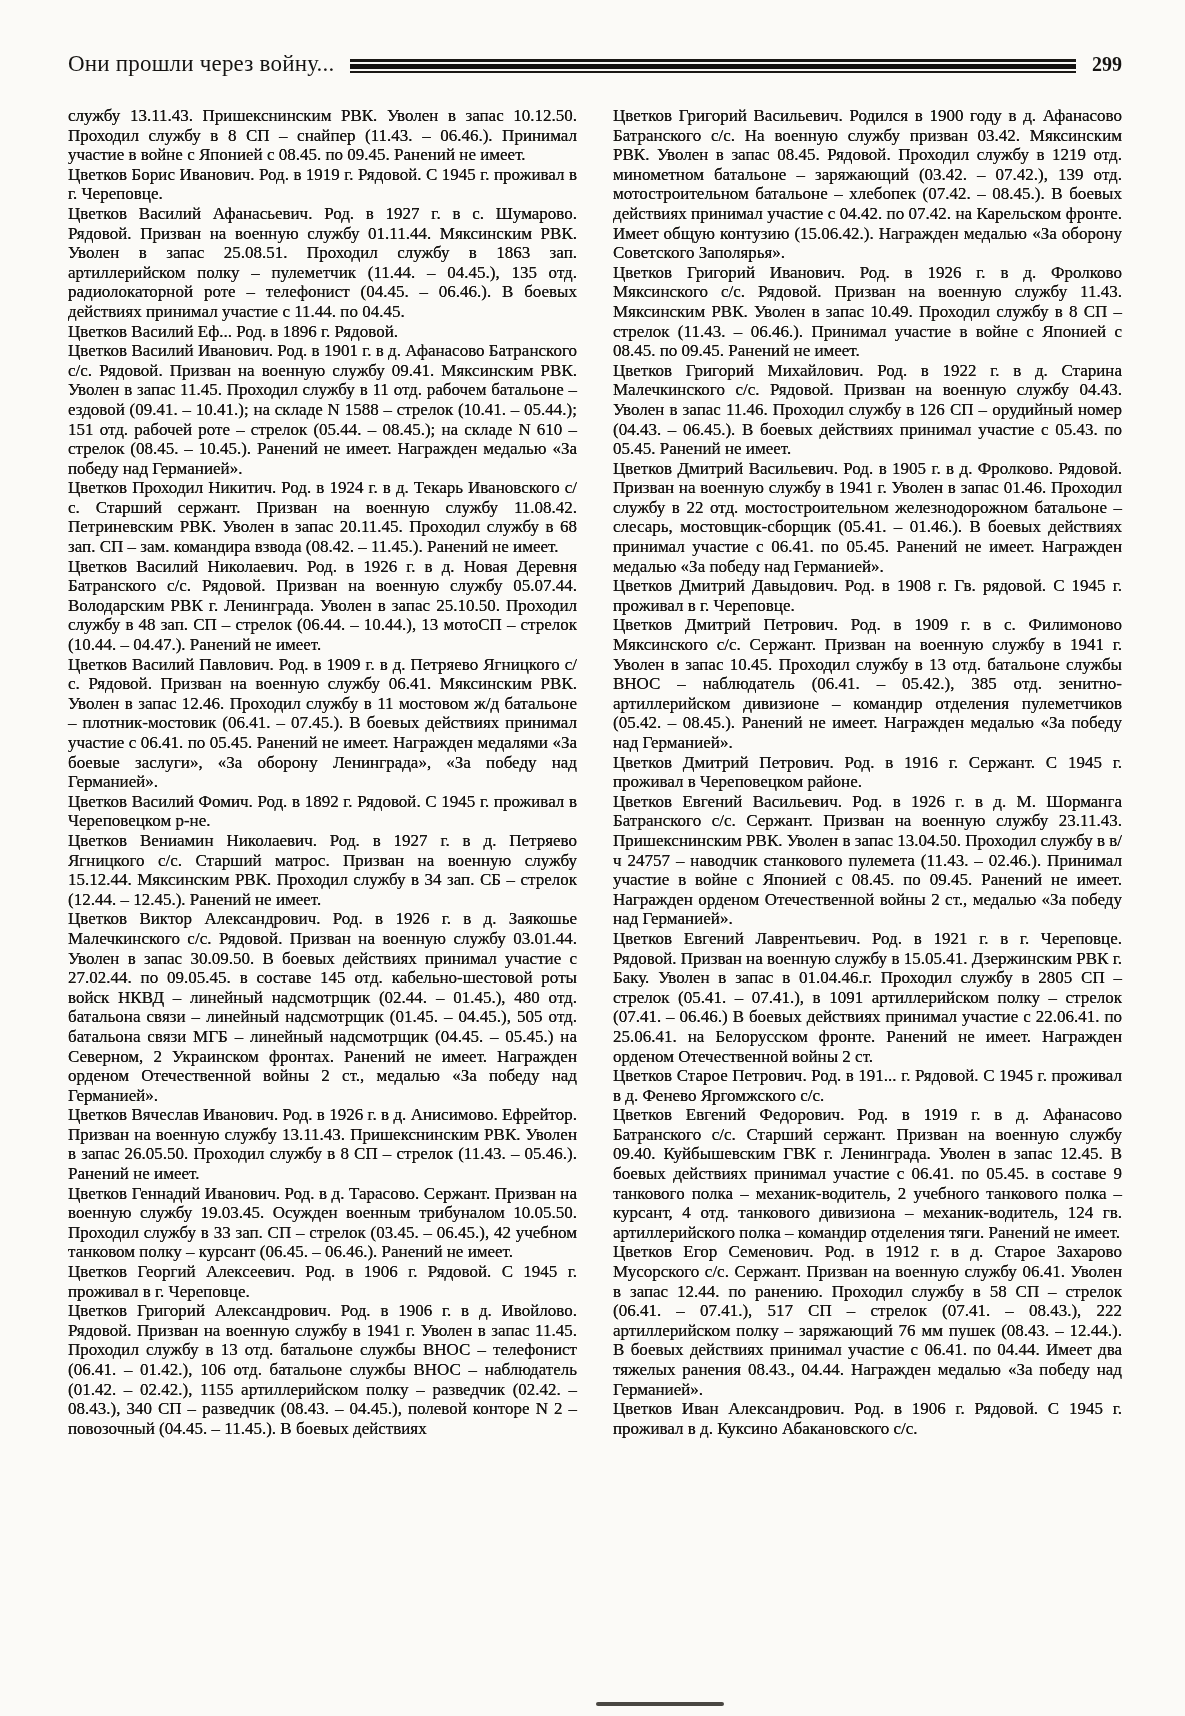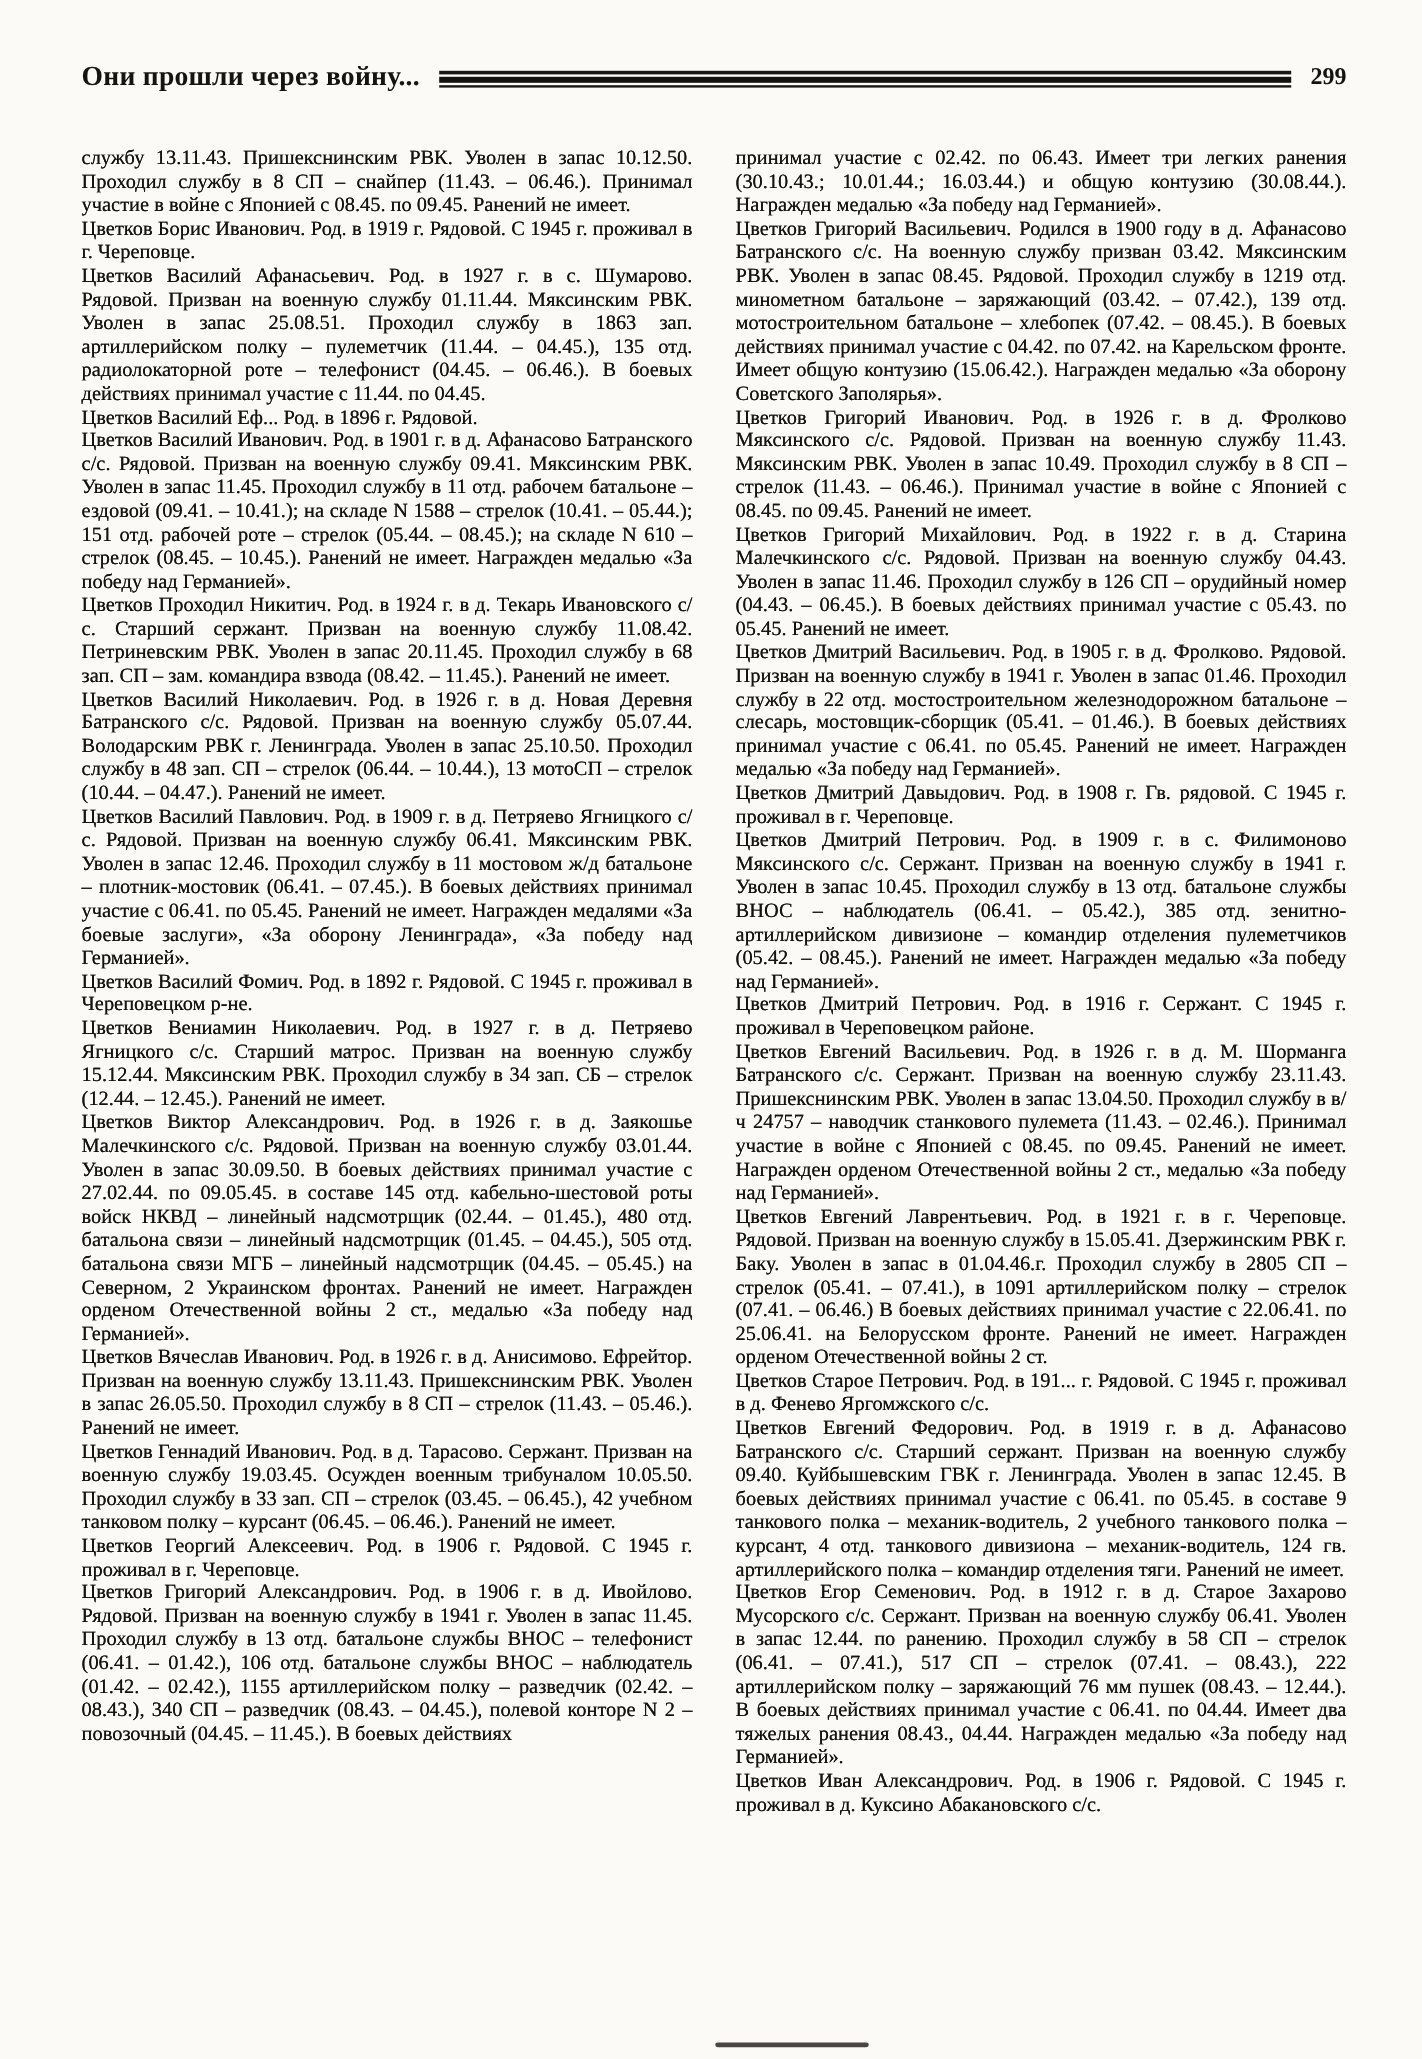--- a/index.html
+++ b/index.html
@@ -19,21 +19,21 @@
     padding: 46px 63px 0 68px;
   }
   
   .header {
     display: flex;
     align-items: center;
     gap: 16px;
     height: 36px;
   }
   .running-title {
-    font-weight: bold;
+    font-weight: normal;
     font-size: 23px;
     white-space: nowrap;
     letter-spacing: 0.2px;
   }
   .rule-band {
     flex: 1;
     display: flex;
     flex-direction: column;
     gap: 2px;
     margin-top: 4px;
@@ -43,21 +43,21 @@
   .rule-band .ln3 { height: 2px; background: #1a1815; }
   .page-num {
     font-weight: bold;
     font-size: 20px;
     line-height: 1;
   }
   
   .columns {
     display: flex;
     gap: 36px;
-    margin-top: 40px;
+    margin-top: 24px;
   }
   .col {
     width: 516px;
     text-align: justify;
     font-size: 17px;
     line-height: 19.6px;
     
     text-shadow: 0 0 0.45px #1c1a17;
   }
   p.entry {
@@ -106,21 +106,20 @@
         <p class="entry"><b>Цветков Василий Павлович.</b><span> Род. в 1909 г. в д. Петряево Ягницкого с/с. Рядовой. Призван на военную службу 06.41. Мяксинским РВК. Уволен в запас 12.46. Проходил службу в 11 мостовом ж/д батальоне – плотник-мостовик (06.41. – 07.45.). В боевых действиях принимал участие с 06.41. по 05.45. Ранений не имеет. Награжден медалями «За боевые заслуги», «За оборону Ленинграда», «За победу над Германией».</span></p>
         <p class="entry"><b>Цветков Василий Фомич.</b><span> Род. в 1892 г. Рядовой. С 1945 г. проживал в Череповецком р-не.</span></p>
         <p class="entry"><b>Цветков Вениамин Николаевич.</b><span> Род. в 1927 г. в д. Петряево Ягницкого с/с. Старший матрос. Призван на военную службу 15.12.44. Мяксинским РВК. Проходил службу в 34 зап. СБ – стрелок (12.44. – 12.45.). Ранений не имеет.</span></p>
         <p class="entry"><b>Цветков Виктор Александрович.</b><span> Род. в 1926 г. в д. Заякошье Малечкинского с/с. Рядовой. Призван на военную службу 03.01.44. Уволен в запас 30.09.50. В боевых действиях принимал участие с 27.02.44. по 09.05.45. в составе 145 отд. кабельно-шестовой роты войск НКВД – линейный надсмотрщик (02.44. – 01.45.), 480 отд. батальона связи – линейный надсмотрщик (01.45. – 04.45.), 505 отд. батальона связи МГБ – линейный надсмотрщик (04.45. – 05.45.) на Северном, 2 Украинском фронтах. Ранений не имеет. Награжден орденом Отечественной войны 2 ст., медалью «За победу над Германией».</span></p>
         <p class="entry"><b>Цветков Вячеслав Иванович.</b><span> Род. в 1926 г. в д. Анисимово. Ефрейтор. Призван на военную службу 13.11.43. Пришекснинским РВК. Уволен в запас 26.05.50. Проходил службу в 8 СП – стрелок (11.43. – 05.46.). Ранений не имеет.</span></p>
         <p class="entry"><b>Цветков Геннадий Иванович.</b><span> Род. в д. Тарасово. Сержант. Призван на военную службу 19.03.45. Осужден военным трибуналом 10.05.50. Проходил службу в 33 зап. СП – стрелок (03.45. – 06.45.), 42 учебном танковом полку – курсант (06.45. – 06.46.). Ранений не имеет.</span></p>
         <p class="entry"><b>Цветков Георгий Алексеевич.</b><span> Род. в 1906 г. Рядовой. С 1945 г. проживал в г. Череповце.</span></p>
         <p class="entry"><b>Цветков Григорий Александрович.</b><span> Род. в 1906 г. в д. Ивойлово. Рядовой. Призван на военную службу в 1941 г. Уволен в запас 11.45. Проходил службу в 13 отд. батальоне службы ВНОС – телефонист (06.41. – 01.42.), 106 отд. батальоне службы ВНОС – наблюдатель (01.42. – 02.42.), 1155 артиллерийском полку – разведчик (02.42. – 08.43.), 340 СП – разведчик (08.43. – 04.45.), полевой конторе N 2 – повозочный (04.45. – 11.45.). В боевых действиях</span></p>
       </div>
     <div class="col">
-        <p class="entry"><span>принимал участие с 02.42. по 06.43. Имеет три легких ранения (30.10.43.; 10.01.44.; 16.03.44.) и общую контузию (30.08.44.). Награжден медалью «За победу над Германией».</span></p>
         <p class="entry"><b>Цветков Григорий Васильевич.</b><span> Родился в 1900 году в д. Афанасово Батранского с/с. На военную службу призван 03.42. Мяксинским РВК. Уволен в запас 08.45. Рядовой. Проходил службу в 1219 отд. минометном батальоне – заряжающий (03.42. – 07.42.), 139 отд. мотостроительном батальоне – хлебопек (07.42. – 08.45.). В боевых действиях принимал участие с 04.42. по 07.42. на Карельском фронте. Имеет общую контузию (15.06.42.). Награжден медалью «За оборону Советского Заполярья».</span></p>
         <p class="entry"><b>Цветков Григорий Иванович.</b><span> Род. в 1926 г. в д. Фролково Мяксинского с/с. Рядовой. Призван на военную службу 11.43. Мяксинским РВК. Уволен в запас 10.49. Проходил службу в 8 СП – стрелок (11.43. – 06.46.). Принимал участие в войне с Японией с 08.45. по 09.45. Ранений не имеет.</span></p>
         <p class="entry"><b>Цветков Григорий Михайлович.</b><span> Род. в 1922 г. в д. Старина Малечкинского с/с. Рядовой. Призван на военную службу 04.43. Уволен в запас 11.46. Проходил службу в 126 СП – орудийный номер (04.43. – 06.45.). В боевых действиях принимал участие с 05.43. по 05.45. Ранений не имеет.</span></p>
         <p class="entry"><b>Цветков Дмитрий Васильевич.</b><span> Род. в 1905 г. в д. Фролково. Рядовой. Призван на военную службу в 1941 г. Уволен в запас 01.46. Проходил службу в 22 отд. мостостроительном железнодорожном батальоне – слесарь, мостовщик-сборщик (05.41. – 01.46.). В боевых действиях принимал участие с 06.41. по 05.45. Ранений не имеет. Награжден медалью «За победу над Германией».</span></p>
         <p class="entry"><b>Цветков Дмитрий Давыдович.</b><span> Род. в 1908 г. Гв. рядовой. С 1945 г. проживал в г. Череповце.</span></p>
         <p class="entry"><b>Цветков Дмитрий Петрович.</b><span> Род. в 1909 г. в с. Филимоново Мяксинского с/с. Сержант. Призван на военную службу в 1941 г. Уволен в запас 10.45. Проходил службу в 13 отд. батальоне службы ВНОС – наблюдатель (06.41. – 05.42.), 385 отд. зенитно-артиллерийском дивизионе – командир отделения пулеметчиков (05.42. – 08.45.). Ранений не имеет. Награжден медалью «За победу над Германией».</span></p>
         <p class="entry"><b>Цветков Дмитрий Петрович.</b><span> Род. в 1916 г. Сержант. С 1945 г. проживал в Череповецком районе.</span></p>
         <p class="entry"><b>Цветков Евгений Васильевич.</b><span> Род. в 1926 г. в д. М. Шорманга Батранского с/с. Сержант. Призван на военную службу 23.11.43. Пришекснинским РВК. Уволен в запас 13.04.50. Проходил службу в в/ч 24757 – наводчик станкового пулемета (11.43. – 02.46.). Принимал участие в войне с Японией с 08.45. по 09.45. Ранений не имеет. Награжден орденом Отечественной войны 2 ст., медалью «За победу над Германией».</span></p>
         <p class="entry"><b>Цветков Евгений Лаврентьевич.</b><span> Род. в 1921 г. в г. Череповце. Рядовой. Призван на военную службу в 15.05.41. Дзержинским РВК г. Баку. Уволен в запас в 01.04.46.г. Проходил службу в 2805 СП – стрелок (05.41. – 07.41.), в 1091 артиллерийском полку – стрелок (07.41. – 06.46.) В боевых действиях принимал участие с 22.06.41. по 25.06.41. на Белорусском фронте. Ранений не имеет. Награжден орденом Отечественной войны 2 ст.</span></p>
         <p class="entry"><b>Цветков Старое Петрович.</b><span> Род. в 191... г. Рядовой. С 1945 г. проживал в д. Фенево Яргомжского с/с.</span></p>

